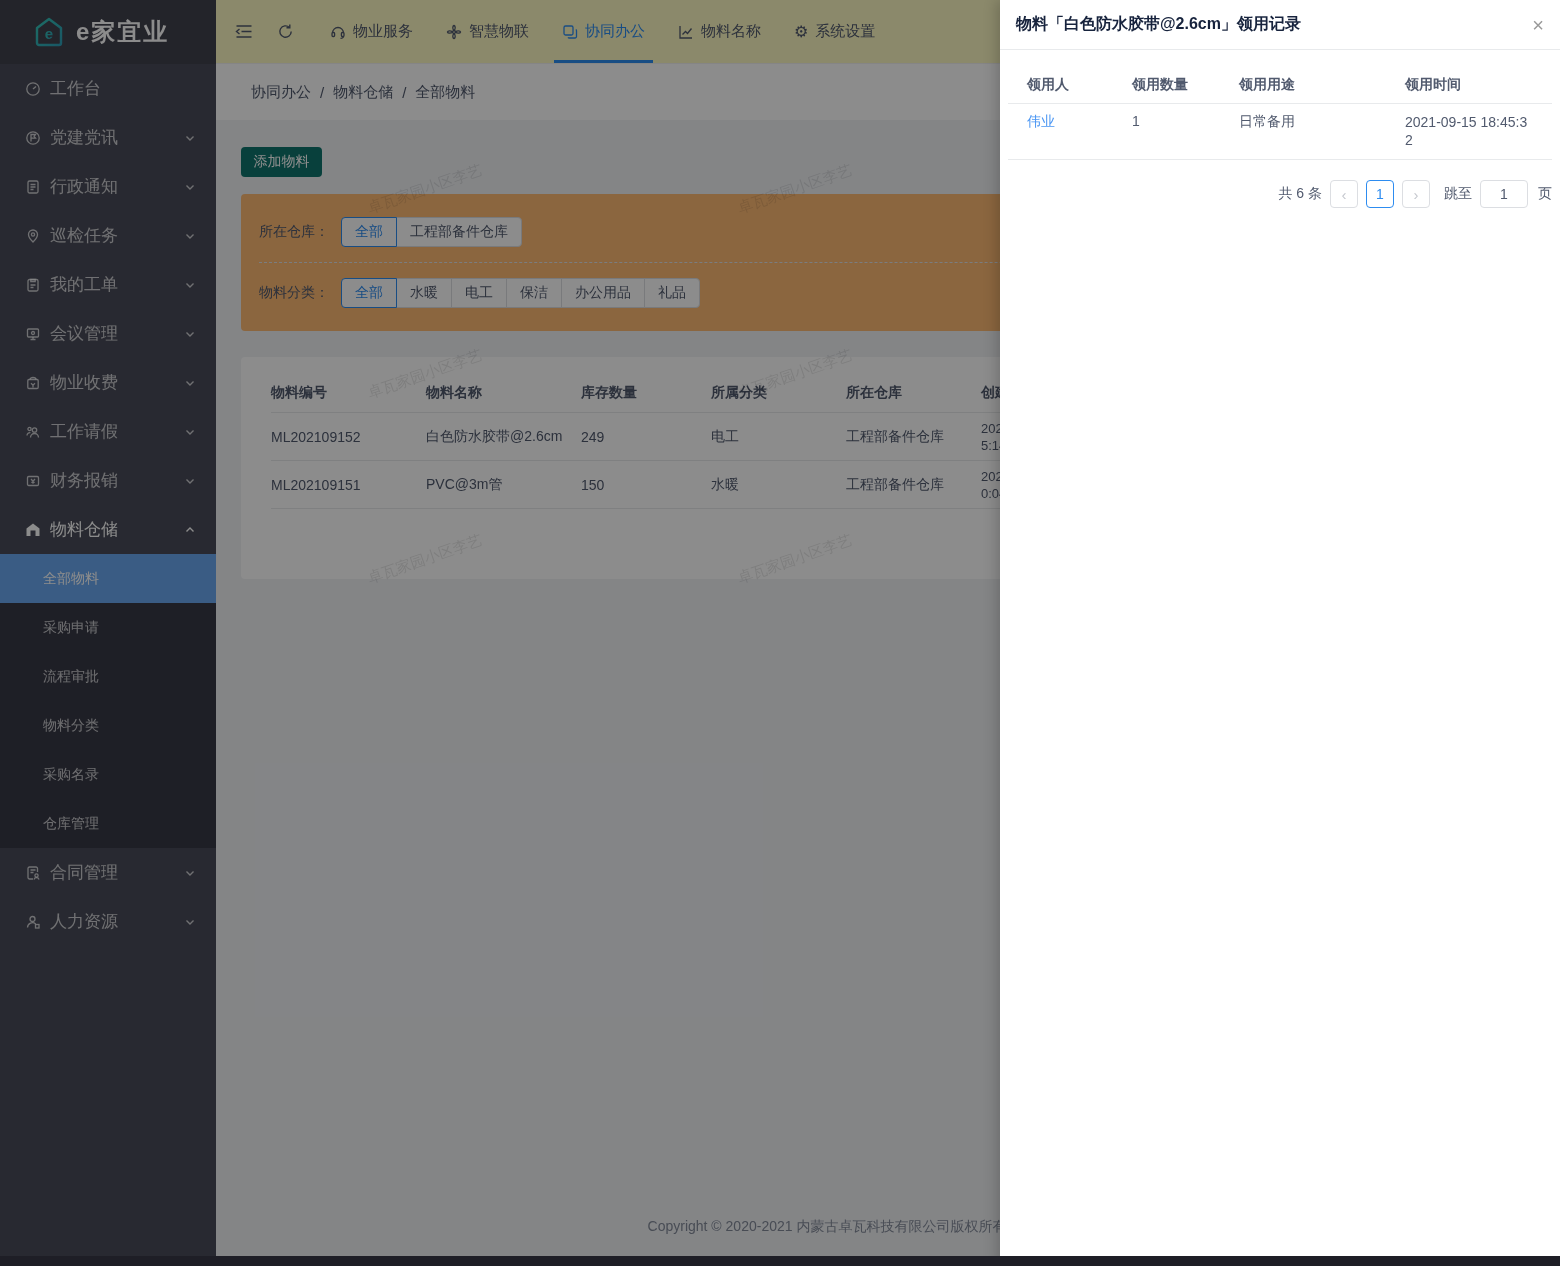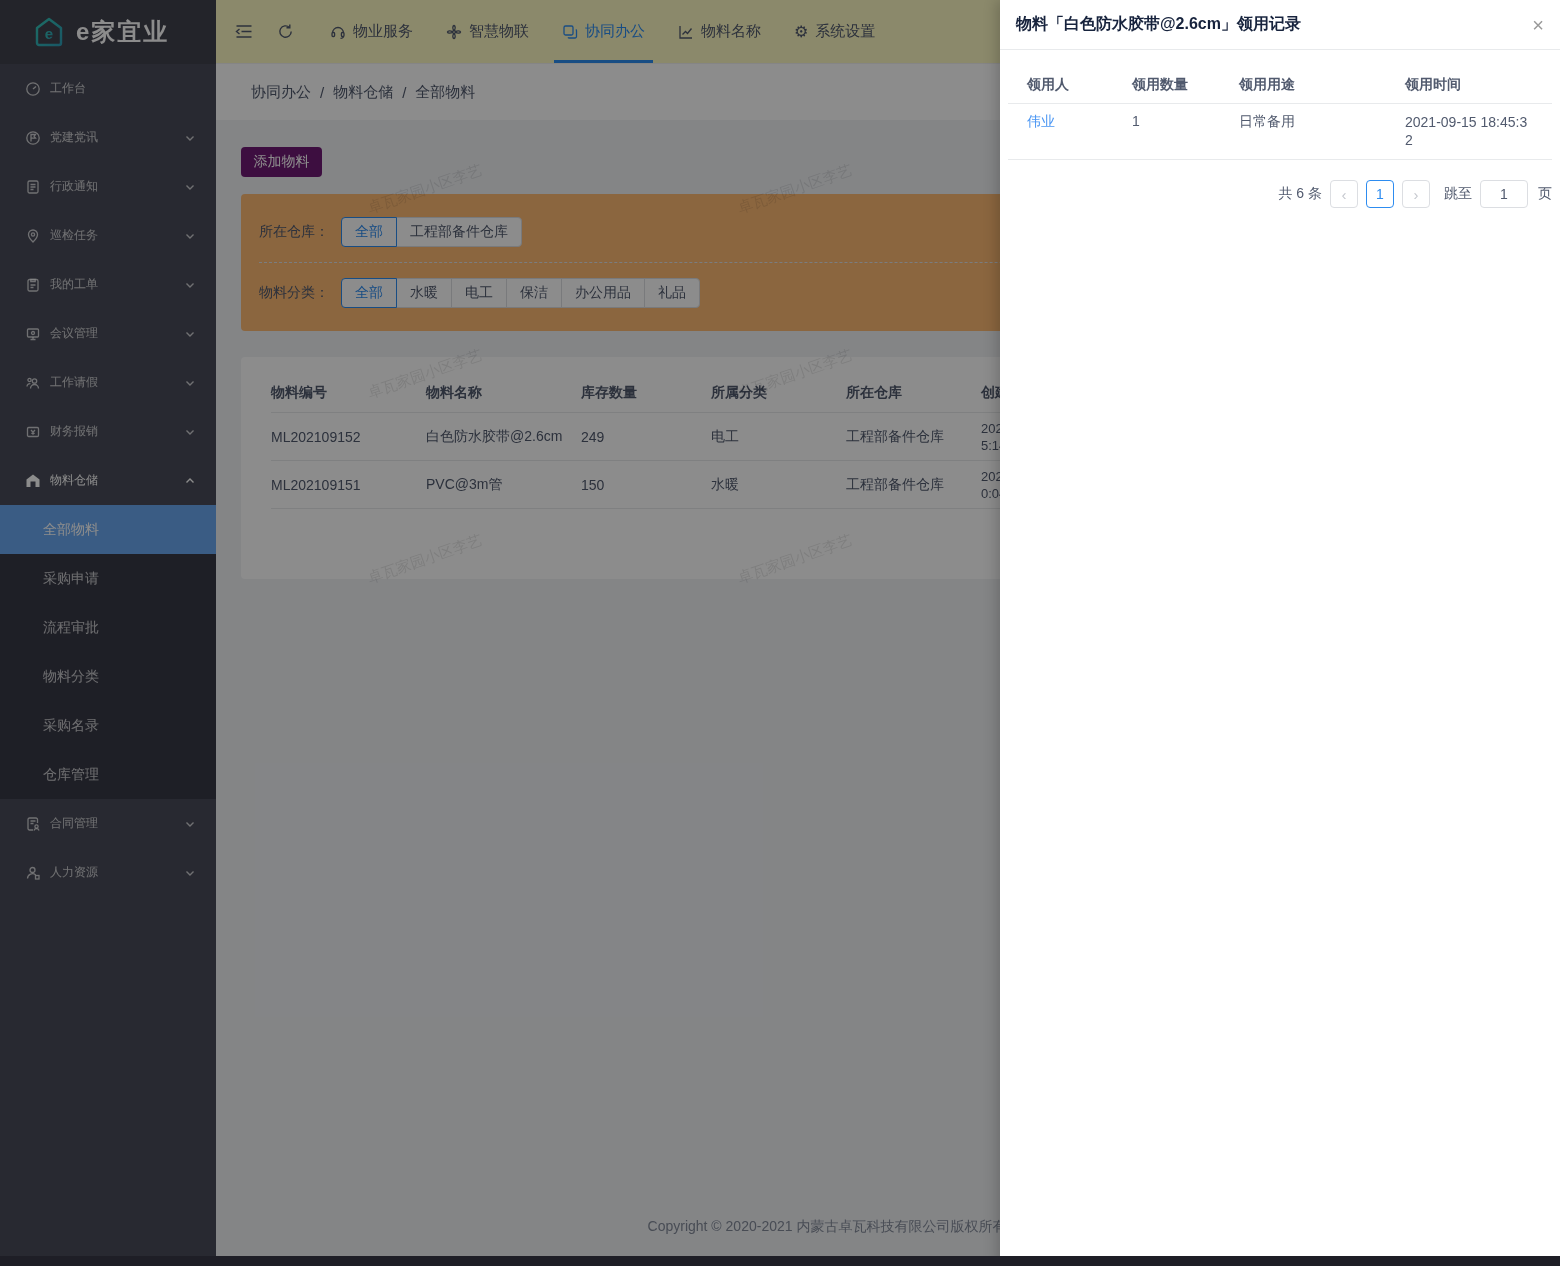--- a/index.html
+++ b/index.html
@@ -3,21 +3,21 @@
 <meta charset="utf-8">
 <style>
   * { margin:0; padding:0; box-sizing:border-box; }
   html,body { width:1560px; height:1266px; overflow:hidden; }
   body { font-family:"Liberation Sans","DejaVu Sans",sans-serif; position:relative; background:#f0f2f5; }
 
   
   .sidebar { position:absolute; left:0; top:0; width:216px; height:100%; background:#4a4c59; z-index:10; }
   .logo { height:64px; background:#41424e; display:flex; align-items:center; padding-left:33px; gap:11px; }
   .logo-text { color:#ffffff; font-size:24px; font-weight:bold; letter-spacing:2px; }
-  .menu-item { height:49px; display:flex; align-items:center; padding:0 20px 0 25px; color:rgba(255,255,255,0.72); font-size:12px; cursor:pointer; }
+  .menu-item { height:49px; display:flex; align-items:center; padding:0 20px 0 25px; color:rgba(255,255,255,0.72); font-size:17px; cursor:pointer; }
   .menu-item.active-parent { color:#ffffff; }
   .mi-icon { width:16px; height:16px; margin-right:9px; display:flex; align-items:center; justify-content:center; flex:none; }
   .chevron { margin-left:auto; display:flex; }
   .submenu { background:#383946; }
   .submenu-item { height:49px; display:flex; align-items:center; padding-left:43px; color:rgba(255,255,255,0.72); font-size:14px; cursor:pointer; }
   .submenu-item.selected { background:#6aa8f0; color:#ffffff; }
 
   
   .main { position:absolute; left:216px; top:0; right:0; height:100%; background:#f0f2f5; }
   .topbar { height:64px; background:#fef9c3; display:flex; align-items:center; padding-left:19px; border-bottom:1px solid #f2f2f2; }
@@ -26,21 +26,21 @@
   .tabs { display:flex; height:100%; margin-left:36px; }
   .tab { display:flex; align-items:center; gap:7px; margin-right:33px; color:#515a6e; font-size:15px; position:relative; height:100%; cursor:pointer; }
   .tab.active { color:#2d8cf0; }
   .tab.active::after { content:""; position:absolute; left:-8px; right:-8px; bottom:0; height:3px; background:#2d8cf0; }
   .gear-glyph { font-size:16px; line-height:1; }
 
   .breadcrumb-bar { height:56px; background:#ffffff; display:flex; align-items:center; padding-left:35px; font-size:15px; color:#515a6e; }
   .crumb-sep { margin:0 9px; color:#515a6e; }
 
   .content { position:absolute; top:120px; left:0; right:0; bottom:0; padding:27px 24px 0 25px; }
-  .add-btn { width:81px; height:30px; background:#701a75; color:#ffffff; font-size:14px; border:none; border-radius:4px; cursor:pointer; }
+  .add-btn { width:81px; height:30px; background:#0f766e; color:#ffffff; font-size:14px; border:none; border-radius:4px; cursor:pointer; }
 
   .filter-card { margin-top:17px; background:#fdba74; border-radius:4px; padding:14px 18px; }
   .filter-row { display:flex; align-items:center; height:48px; }
   .filter-label { width:82px; font-size:14px; color:#515a6e; flex:none; }
   .btn-group { display:flex; }
   .group-btn { height:30px; padding:0 13px; display:flex; align-items:center; justify-content:center; border:1px solid #dcdee2; margin-left:-1px; font-size:14px; color:#515a6e; background:#ffffff; cursor:pointer; white-space:nowrap; }
   .group-btn.first { border-radius:4px 0 0 4px; margin-left:0; }
   .group-btn.last { border-radius:0 4px 4px 0; }
   .group-btn.selected { border-color:#2d8cf0; color:#2d8cf0; position:relative; z-index:1; }
   .dashed-divider { border-top:1px dashed #e0e3e8; margin:6px 0; }
@@ -166,20 +166,35 @@
     </div>
     <div class="menu-item">
       <span class="mi-icon">
           <svg width="16" height="16" viewBox="0 0 16 16" fill="none" stroke="currentColor" stroke-width="1.3">
             <rect x="2.5" y="3" width="11" height="8" rx="1"></rect>
             <path d="M8 11 v2.5 M5.5 13.5 h5"></path>
             <circle cx="8" cy="7" r="1.5"></circle>
           </svg>
         </span>
       <span>会议管理</span>
+      <span class="chevron">
+          <svg width="12" height="12" viewBox="0 0 12 12" fill="none" stroke="currentColor" stroke-width="1.4">
+            <path d="M2.5 4.5 L6 8 L9.5 4.5"></path>
+          </svg>
+        </span>
+    </div>
+    <div class="menu-item">
+      <span class="mi-icon">
+          <svg width="16" height="16" viewBox="0 0 16 16" fill="none" stroke="currentColor" stroke-width="1.3">
+            <rect x="2.8" y="4.5" width="10.4" height="9" rx="1.2"></rect>
+            <path d="M5 4.5 a3 2 0 0 1 6 0"></path>
+            <path d="M6 8.2 l2 2 2-2 M8 10.2 v2.3"></path>
+          </svg>
+        </span>
+      <span>物业收费</span>
       <span class="chevron">
           <svg width="12" height="12" viewBox="0 0 12 12" fill="none" stroke="currentColor" stroke-width="1.4">
             <path d="M2.5 4.5 L6 8 L9.5 4.5"></path>
           </svg>
         </span>
     </div>
     <div class="menu-item">
       <span class="mi-icon">
           <svg width="16" height="16" viewBox="0 0 16 16" fill="none" stroke="currentColor" stroke-width="1.3">
             <circle cx="9.5" cy="6" r="2.2"></circle>

